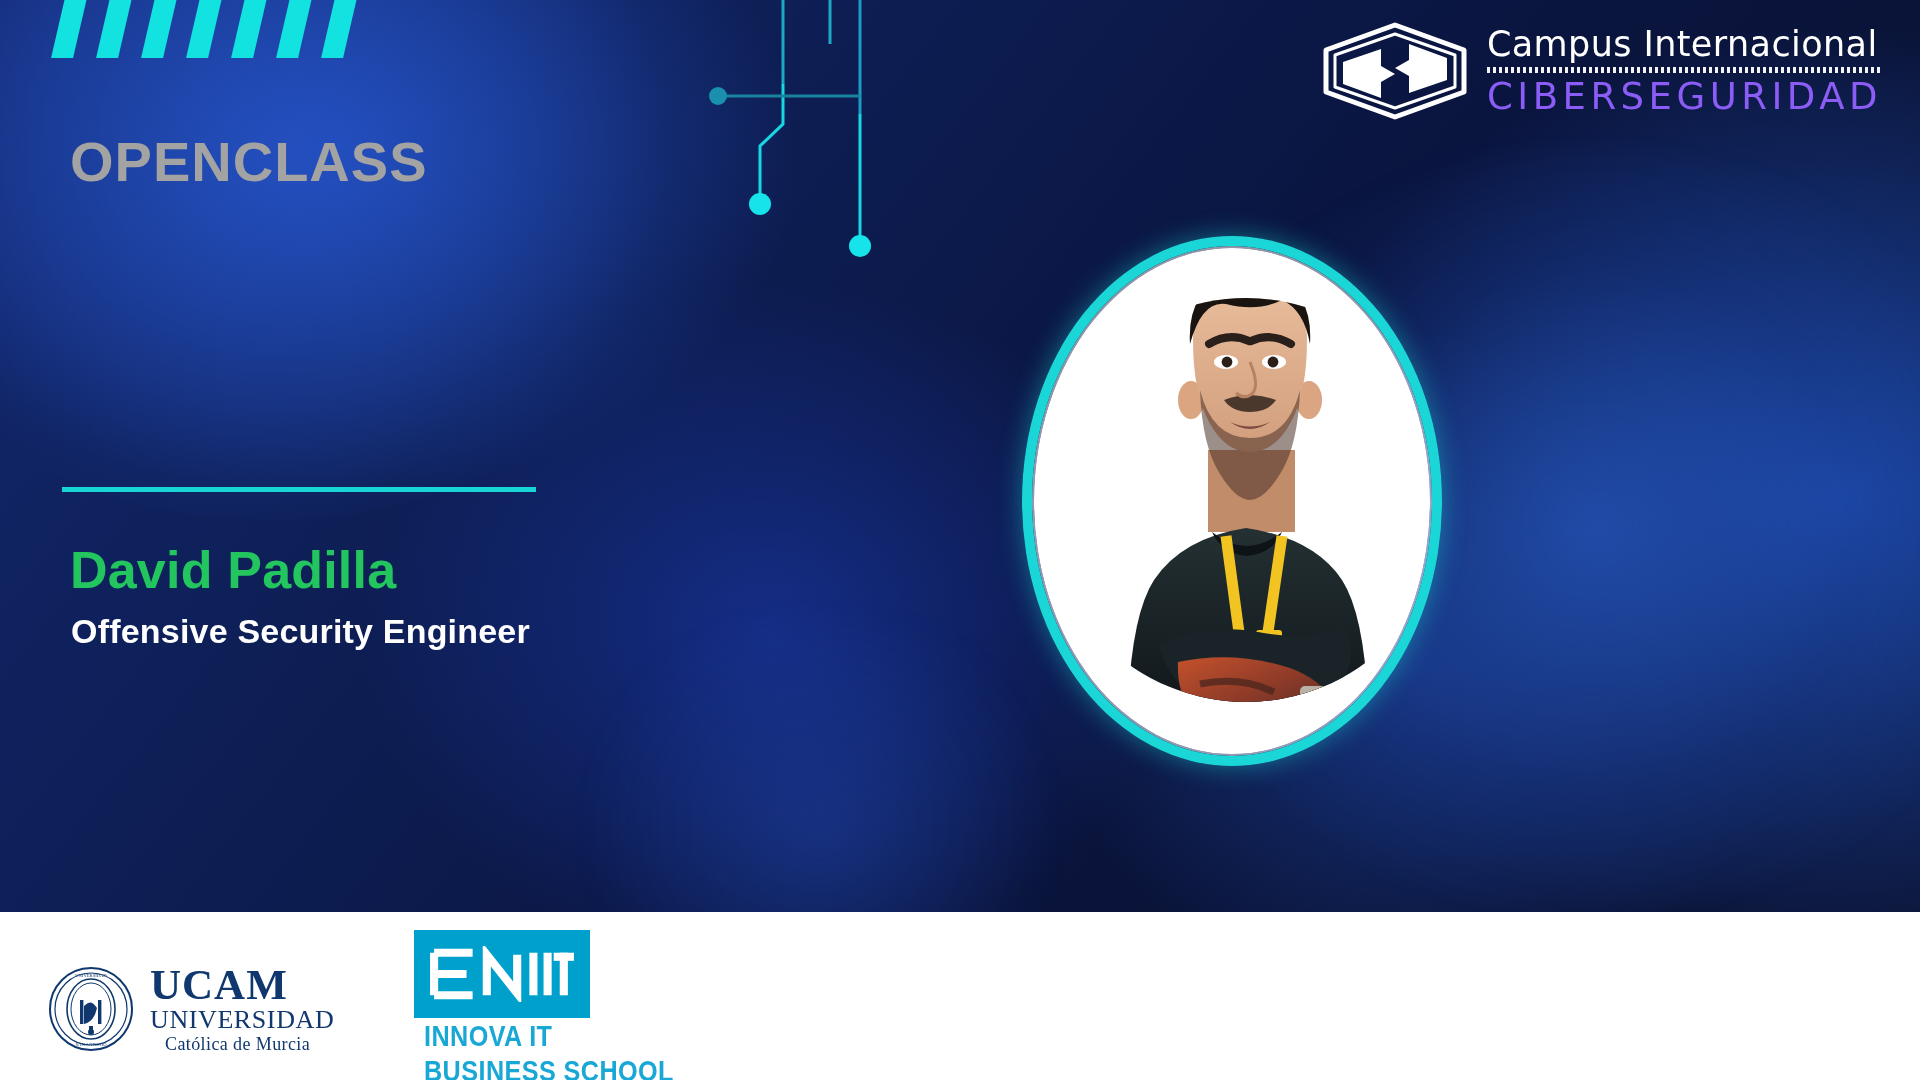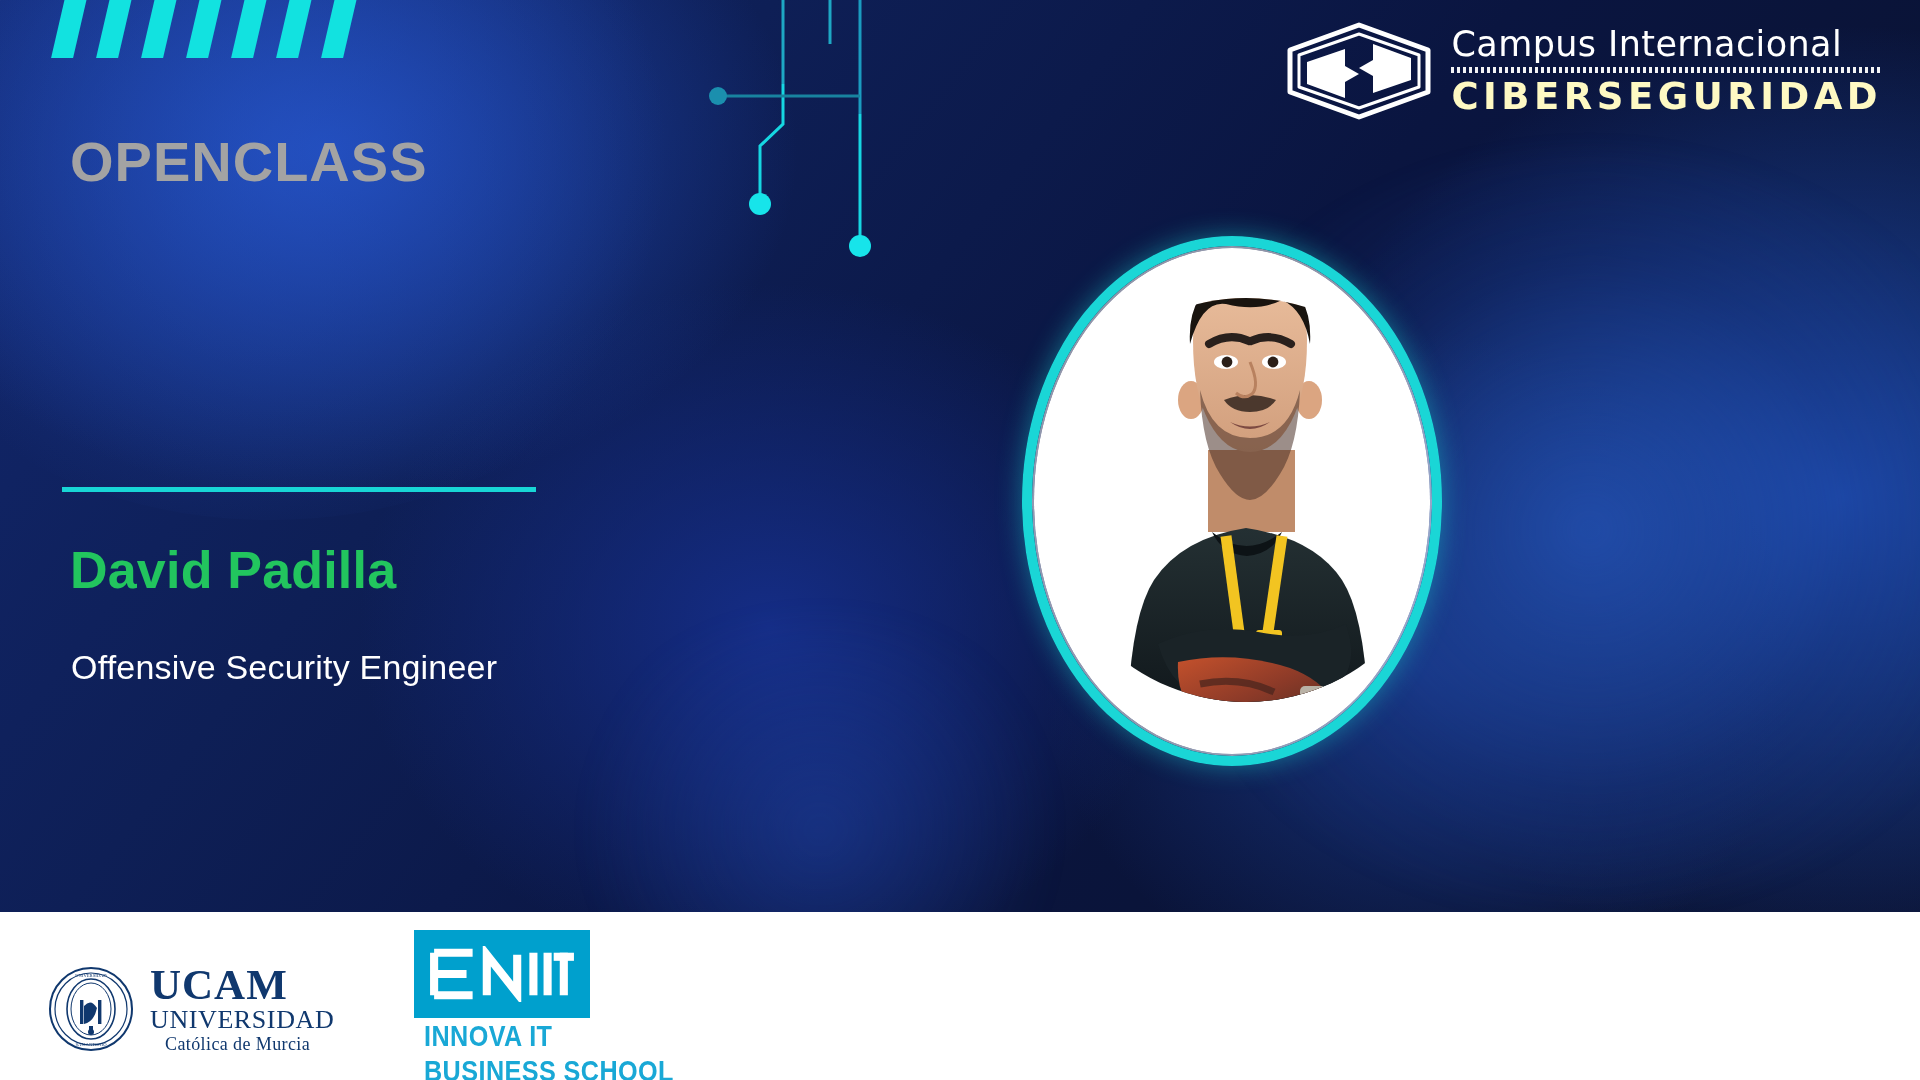--- a/index.html
+++ b/index.html
@@ -78,22 +78,22 @@
     line-height:1.0; white-space:nowrap;
   }
   .cics-dashes {
     height:7px; margin:5px 0 4px 0;
     background-image:repeating-linear-gradient(90deg,#fff 0 3px, transparent 3px 6px);
     background-size:100% 6px; background-repeat:no-repeat;
     background-position:0 0;
     opacity:.95;
   }
   .cics-line2 {
-    color:#fef9c3; font-size:37px; letter-spacing:4.5px;
-    font-family:"DejaVu Sans", sans-serif; font-weight:700;
+    color:#8b5cf6; font-size:37px; letter-spacing:4.5px;
+    font-family:"DejaVu Sans", sans-serif; font-weight:400;
     line-height:1.0; white-space:nowrap;
   }
 
   
   .openclass {
     position:absolute; left:70px; top:134px;
     color:#a3a3a3; font-size:56px; font-weight:700;
     letter-spacing:1px; line-height:1;
   }
   .talk-title {
@@ -104,21 +104,21 @@
   .rule {
     position:absolute; left:62px; top:487px;
     width:474px; height:5px; background:#18d6d6;
   }
   .speaker-name {
     position:absolute; left:70px; top:540px;
     color:#22c55e; font-size:52px; font-weight:700; letter-spacing:.2px;
   }
   .speaker-role {
     position:absolute; left:71px; top:612px;
-    color:#ffffff; font-size:34px; font-weight:400; letter-spacing:.2px;margin-top:36px;
+    color:#ffffff; font-size:34px; font-weight:700; letter-spacing:.2px;
   }
 
   
   .portrait-wrap {
     position:absolute; left:1022px; top:236px;
     width:420px; height:530px;
   }
   .portrait-ring {
     position:absolute; inset:0;
     border-radius:50%;

